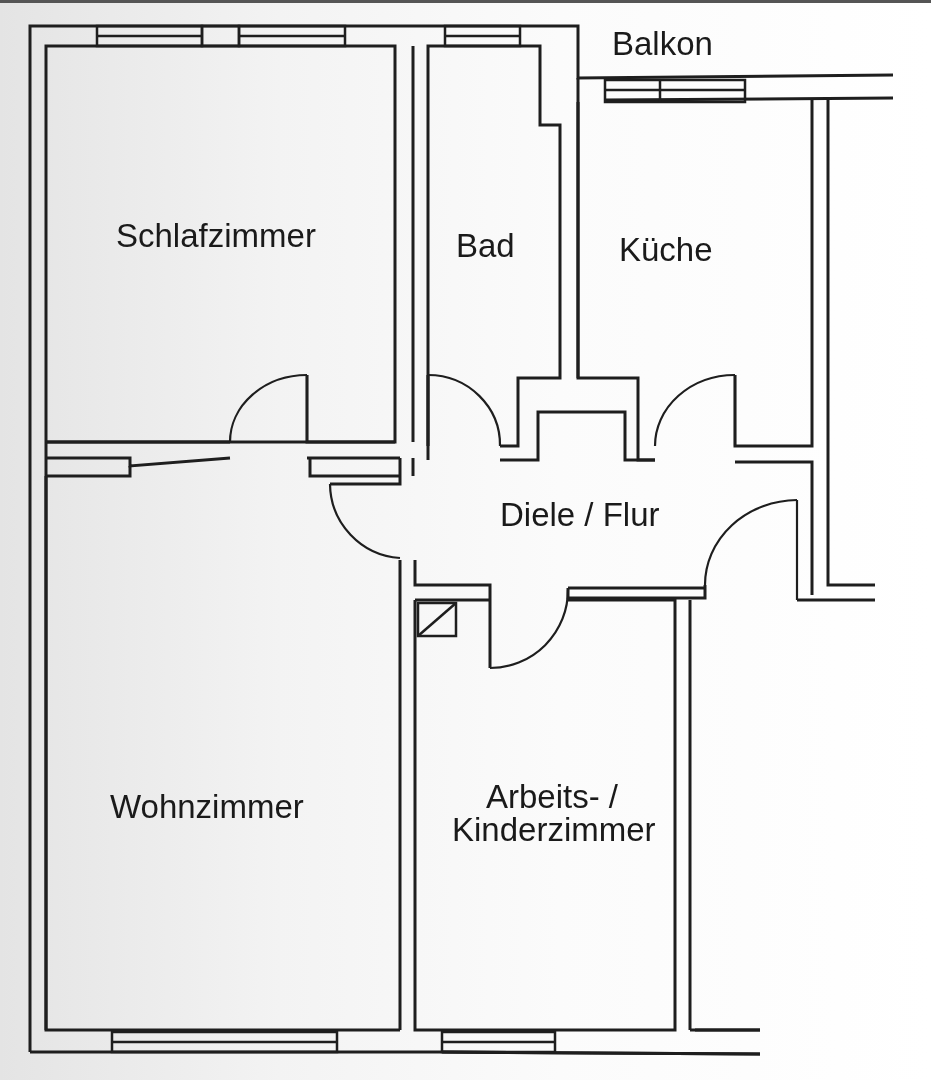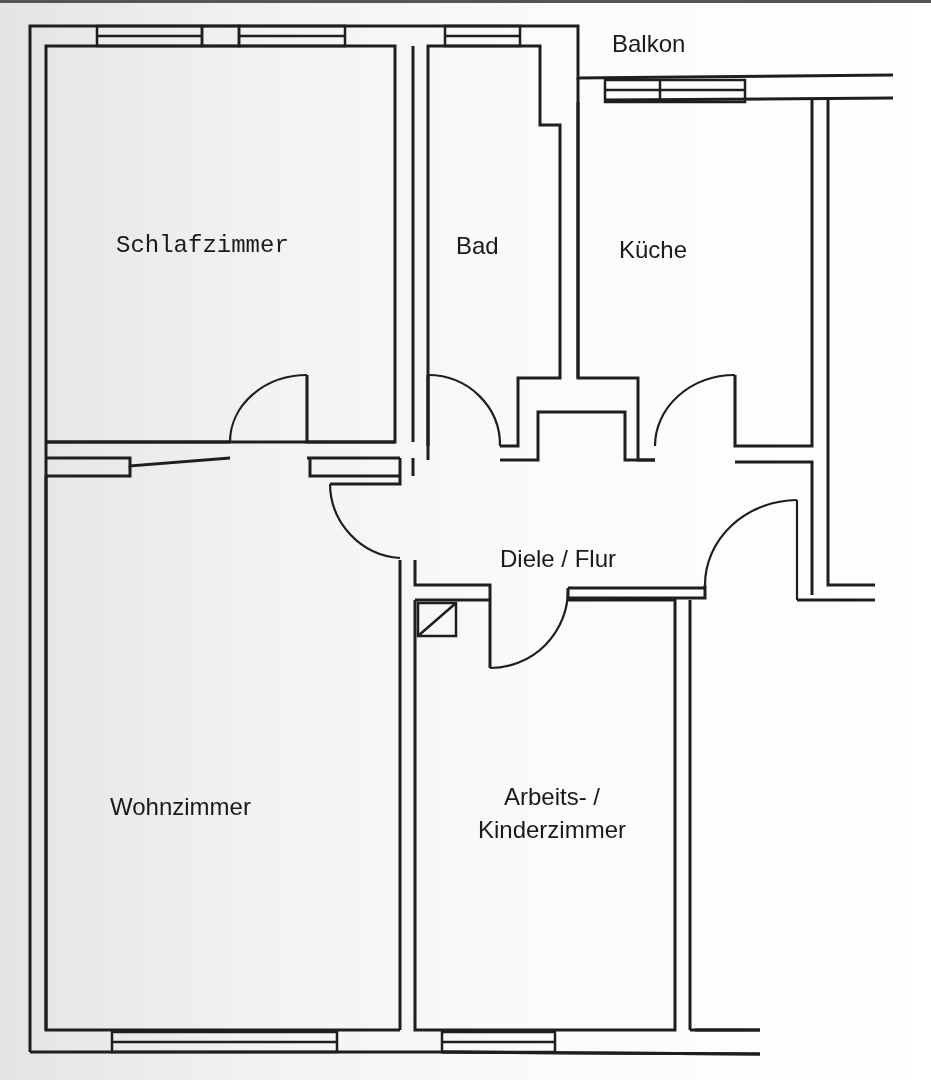--- a/index.html
+++ b/index.html
@@ -6,21 +6,21 @@
   body {
     width: 931px; height: 1080px; overflow: hidden;
     background: #ececec;
     font-family: "Liberation Sans", sans-serif;
   }
   .frame { position: relative; width: 931px; height: 1080px;
     background: linear-gradient(90deg, #e4e4e4 0%, #f3f3f3 30%, #fbfbfb 60%, #ffffff 100%); }
   .topbar { position: absolute; left: 0; top: 0; width: 931px; height: 3px; background: #555; }
   svg.plan { position: absolute; left: 0; top: 0; }
   .label {
-    position: absolute; color: #1a1a1a; font-size: 24px; line-height: 33px;
+    position: absolute; color: #1a1a1a; font-size: 33px; line-height: 33px;
     text-align: center; white-space: nowrap;
   }
 </style>
 </head>
 <body>
 
 <div class="frame">
   <div class="topbar"></div>
 
   <svg class="plan" width="931" height="1080" viewBox="0 0 931 1080" fill="none" stroke="#1e1e1e" stroke-width="3" stroke-linejoin="miter">
@@ -112,24 +112,24 @@
       <path d="M490,668 A78,78 0 0 0 568,590"></path>
       <path d="M705,585 A93,85 0 0 1 797,500"></path>
       <line x1="797" y1="500" x2="797" y2="600"></line>
       <line x1="307" y1="375" x2="307" y2="442"></line>
       <line x1="735" y1="375" x2="735" y2="446"></line>
       <line x1="428" y1="375" x2="428" y2="446"></line>
     </g>
   </svg>
 
   <div class="label" style="left:612px; top:27px;">Balkon</div>
-  <div class="label" style="left:116px; top:229px;font-family:Liberation Mono, monospace;">Schlafzimmer</div>
+  <div class="label" style="left:116px; top:219px;">Schlafzimmer</div>
   <div class="label" style="left:456px; top:229px;">Bad</div>
   <div class="label" style="left:619px; top:233px;">Küche</div>
-  <div class="label" style="left:500px; top:498px;margin-top:44px;">Diele / Flur</div>
+  <div class="label" style="left:500px; top:498px;">Diele / Flur</div>
   <div class="label" style="left:110px; top:790px;">Wohnzimmer</div>
   <div class="label" style="left:452px; top:780px; width:200px;">
     <div>Arbeits- /</div>
     <div>Kinderzimmer</div>
   </div>
   <div class="label" style="left:712px; top:776px; width:140px;">
   </div>
 </div>
 
 </body></html>

